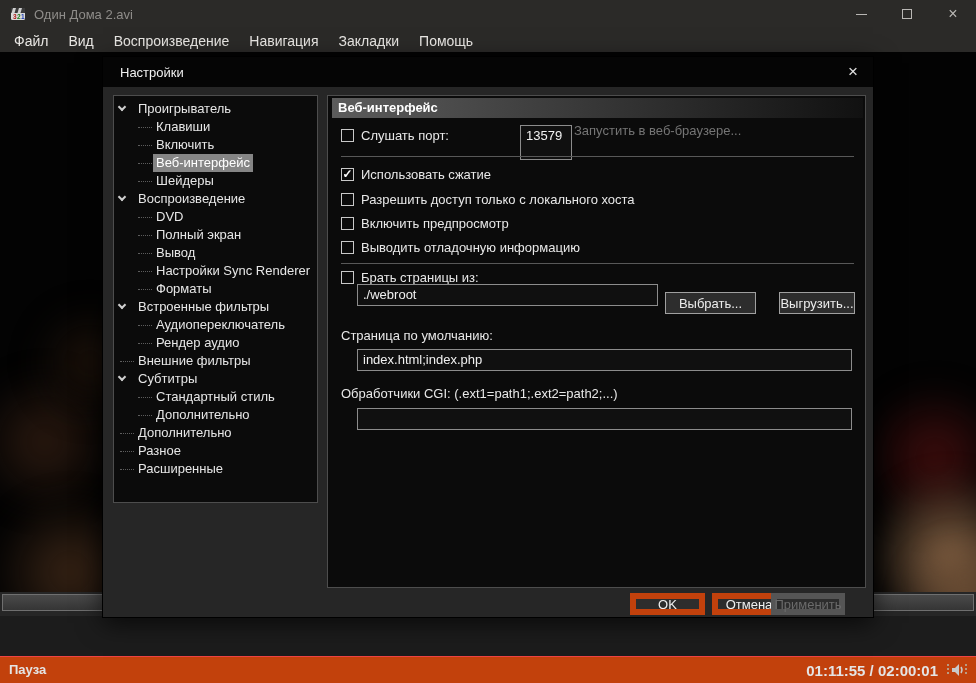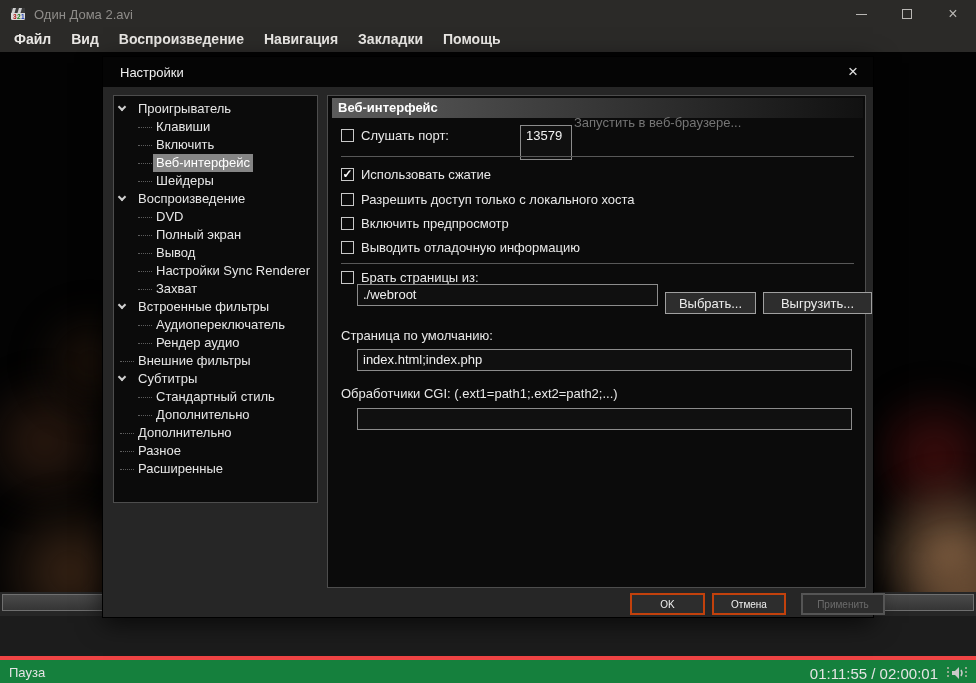--- a/index.html
+++ b/index.html
@@ -11,33 +11,33 @@
   #titlebar { left:0; top:0; width:976px; height:28px; background:#2b2a28;
     display:flex; align-items:center; }
   #app-title { color:#8f8d8a; font-size:13px; margin-left:8px; }
   #win-controls { position:absolute; right:0; top:0; height:28px; display:flex; }
   .winbtn { width:46px; height:28px; display:flex; align-items:center; justify-content:center; color:#b9b7b4; }
   .min-glyph { width:11px; height:1px; background:#b9b7b4; }
   .max-glyph { width:10px; height:10px; border:1px solid #b9b7b4; }
   .close-glyph { font-size:16px; line-height:1; }
 
   #menubar { left:0; top:28px; width:976px; height:24px; background:#2b2a28;
-    display:flex; align-items:flex-start; padding-left:4px;font-weight:bold; }
+    display:flex; align-items:flex-end; padding-left:4px; }
   .menu-item { color:#e9e7e4; font-size:14px; padding:3px 10px; }
 
   
   #video { left:0; top:52px; width:976px; height:540px; background:#030303; overflow:hidden; }
   .blob { position:absolute; border-radius:50%; filter:blur(14px); }
 
   
   #toolbar-strip { left:0; top:592px; width:976px; height:24px; background:#262626; }
   #seekbar { left:2px; top:594px; width:972px; height:17px; border:1px solid #6f6f6f;
     background:linear-gradient(#4a4a4a,#353535); }
   #controlbar { left:0; top:616px; width:976px; height:40px; background:#1c1c1c; }
-  #statusbar { left:0; top:656px; width:976px; height:27px; background:#15803d; border-top:4px solid #ef4444; }
+  #statusbar { left:0; top:656px; width:976px; height:27px; background:#c2410c; border-top:1px solid #ef4444;font-weight:bold; }
   #status-state { position:absolute; left:9px; top:5px; color:#e4e4e4; font-size:13px; }
   #status-time { position:absolute; right:38px; top:5px; color:#e4e4e4; font-size:15px; }
   #status-audio { position:absolute; right:8px; top:6px; }
 
   
   #dialog { left:103px; top:57px; width:770px; height:560px; background:#262626;
     box-shadow:0 0 0 1px #000, 0 6px 24px rgba(0,0,0,.7); }
   #dlg-titlebar { left:0; top:0; width:770px; height:30px; background:#050505;
     display:flex; align-items:center; }
   #dlg-title { color:#f0f0f0; font-size:13px; margin-left:17px;text-align:center; }
@@ -70,22 +70,22 @@
     display:inline-flex; align-items:center; justify-content:center; flex:none; }
   .cb.checked::after { content:"✓"; color:#ffffff; font-size:12px; font-weight:bold; line-height:1; margin-top:-1px; }
   .cblabel { color:#e8e8e8; font-size:13px; margin-left:7px; white-space:nowrap; }
   .plabel { position:absolute; color:#e8e8e8; font-size:13px; white-space:nowrap; }
   .gray-link { position:absolute; color:#757575; font-size:13px; }
   .field { position:absolute; border:1px solid #8c8c8c; background:#101010; color:#f0f0f0;
     font-size:13px; line-height:19px; padding:0 5px; white-space:nowrap; overflow:hidden; }
   .divider { position:absolute; left:13px; width:513px; height:1px; background:#585858; }
   .pbtn { position:absolute; height:22px; border:1px solid #a0a0a0; background:#2d2d2d;
     color:#ececec; font-size:13px; display:flex; align-items:center; justify-content:center; }
-  .dlgbtn { position:absolute; top:536px; height:22px; border:2px solid #c2410c; background:#2d2d2d;
-    color:#f0f0f0; font-size:10px; display:flex; align-items:center; justify-content:center;text-align:center; }
+  .dlgbtn { position:absolute; top:536px; height:22px; border:6px solid #c2410c; background:#2d2d2d;
+    color:#f0f0f0; font-size:13px; display:flex; align-items:center; justify-content:center;text-align:center; }
   .dlgbtn.disabled { border-color:#555555; color:#6b6b6b; }
 
   svg { display:block; }
 </style>
 </head>
 <body>
 
 <div class="abs" id="titlebar">
   <span style="margin-left:10px">
     <svg width="16" height="16" viewBox="0 0 16 16">
@@ -207,21 +207,21 @@
       <div class="trow lvl1">
           <span class="dash"></span>
           <span class="lbl">Вывод</span>
         </div>
       <div class="trow lvl1">
           <span class="dash"></span>
           <span class="lbl">Настройки Sync Renderer</span>
         </div>
       <div class="trow lvl1">
           <span class="dash"></span>
-          <span class="lbl">Захват</span>
+          <span class="lbl">Форматы</span>
         </div>
       <div class="trow lvl0">
           <span class="chev"></span>
           <span class="lbl">Встроенные фильтры</span>
         </div>
       <div class="trow lvl1">
           <span class="dash"></span>
           <span class="lbl">Аудиопереключатель</span>
         </div>
       <div class="trow lvl1">
@@ -260,21 +260,21 @@
   </div>
 
   <div class="abs panel" id="opts-panel">
     <div class="abs" id="panel-header">Веб-интерфейс</div>
 
     <div class="cbrow" style="left:13px;top:32px">
       <span class="cb"></span>
       <span class="cblabel">Слушать порт:</span>
     </div>
     <div class="field" style="left:192px;top:29px;width:52px;height:35px">13579</div>
-    <span class="gray-link" style="left:246px;top:19px">Запустить в веб-браузере...</span>
+    <span class="gray-link" style="left:246px;top:27px">Запустить в веб-браузере...</span>
 
     <div class="divider" style="top:60px"></div>
 
     <div class="cbrow" style="left:13px;top:71px">
       <span class="cb checked"></span>
       <span class="cblabel">Использовать сжатие</span>
     </div>
     <div class="cbrow" style="left:13px;top:96px">
       <span class="cb"></span>
       <span class="cblabel">Разрешить доступ только с локального хоста</span>
@@ -289,25 +289,25 @@
     </div>
 
     <div class="divider" style="top:167px"></div>
 
     <div class="cbrow" style="left:13px;top:174px">
       <span class="cb"></span>
       <span class="cblabel">Брать страницы из:</span>
     </div>
     <div class="field" style="left:29px;top:188px;width:301px;height:22px">./webroot</div>
     <div class="pbtn" style="left:337px;top:196px;width:91px">Выбрать...</div>
-    <div class="pbtn" style="left:435px;top:196px;width:109px">Выгрузить...</div>
+    <div class="pbtn" style="left:451px;top:196px;width:76px">Выгрузить...</div>
 
     <span class="plabel" style="left:13px;top:232px">Страница по умолчанию:</span>
     <div class="field" style="left:29px;top:253px;width:495px;height:22px">index.html;index.php</div>
 
     <span class="plabel" style="left:13px;top:290px">Обработчики CGI: (.ext1=path1;.ext2=path2;...)</span>
     <div class="field" style="left:29px;top:312px;width:495px;height:22px"></div>
   </div>
 
   <div class="dlgbtn" style="left:527px;width:75px">OK</div>
   <div class="dlgbtn" style="left:609px;width:74px">Отмена</div>
-  <div class="dlgbtn disabled" style="left:698px;width:84px">Применить</div>
+  <div class="dlgbtn disabled" style="left:668px;width:74px">Применить</div>
 </div>
 
 </body></html>

